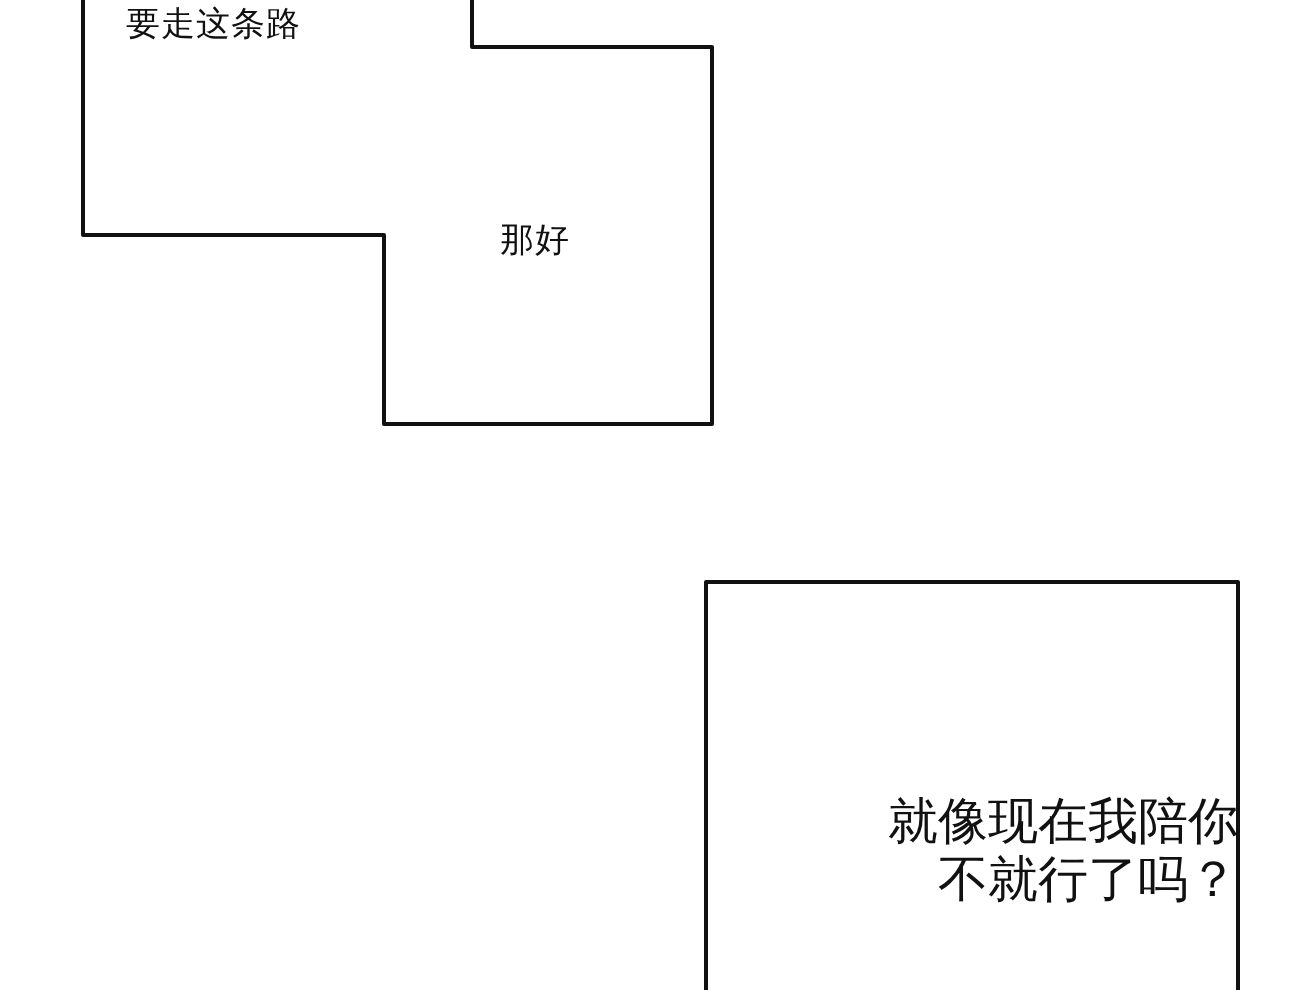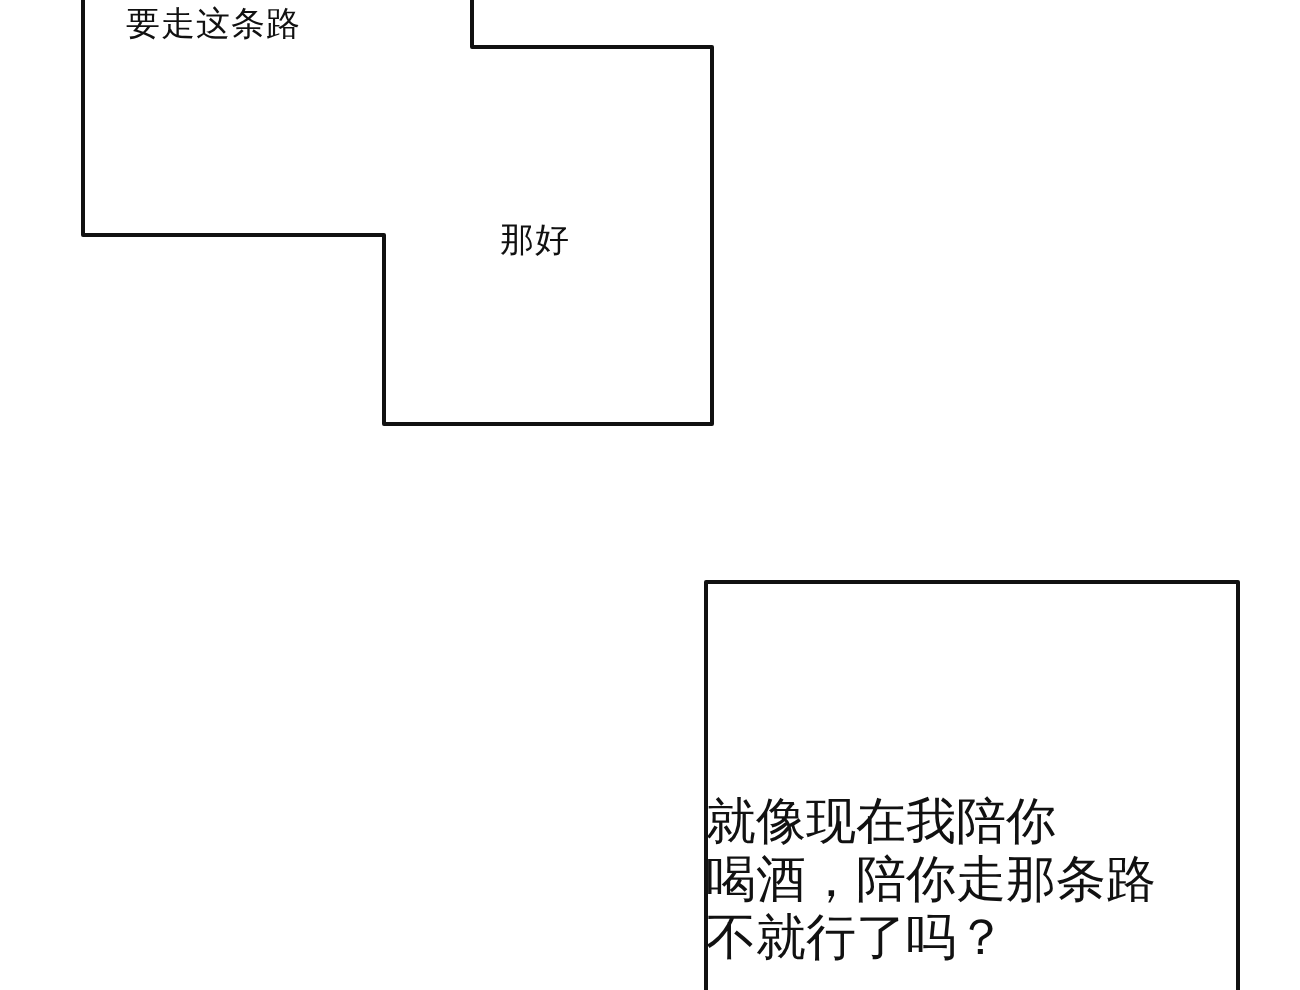--- a/index.html
+++ b/index.html
@@ -30,21 +30,21 @@
       letter-spacing: 1px;
       color: #111111;
     }
     #t1 { left: 126px; top: 6px; }
     #t2 { left: 500px; top: 222px; }
     .para {
       position: absolute;
       left: 706px;
       width: 532px;
       top: 792px;
-      text-align: left;
+      text-align: right;
       font-size: 50px;
       line-height: 58px;
       color: #111111;
     }
     .para span { display: block; white-space: nowrap; }
   </style>
 </head>
 <body>
 
 <svg class="frames" viewBox="0 0 1300 990" xmlns="http://www.w3.org/2000/svg">
@@ -52,15 +52,14 @@
   <polyline points="83,0 83,235 384,235 384,424 712,424 712,47 472,47 472,0" fill="#ffffff" stroke="#111111" stroke-width="4" stroke-linejoin="round"></polyline>
 
   <polyline points="706,990 706,582 1238,582 1238,990" fill="#ffffff" stroke="#111111" stroke-width="4" stroke-linejoin="round"></polyline>
 </svg>
 
 <div class="txt" id="t1">要走这条路</div>
 <div class="txt" id="t2">那好</div>
 
 <div class="para">
   <span>就像现在我陪你</span>
-  <span>喝酒，陪你走那条路</span>
   <span>不就行了吗？</span>
 </div>
 
 </body></html>

